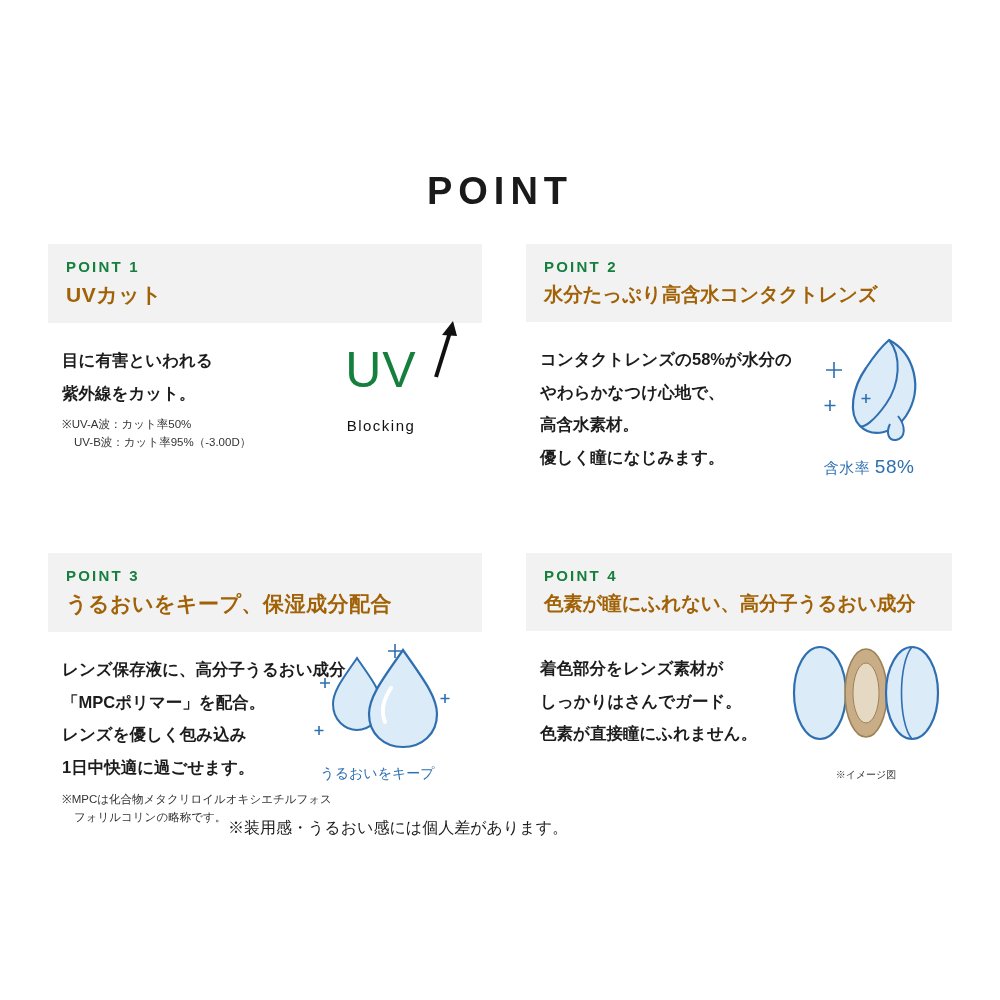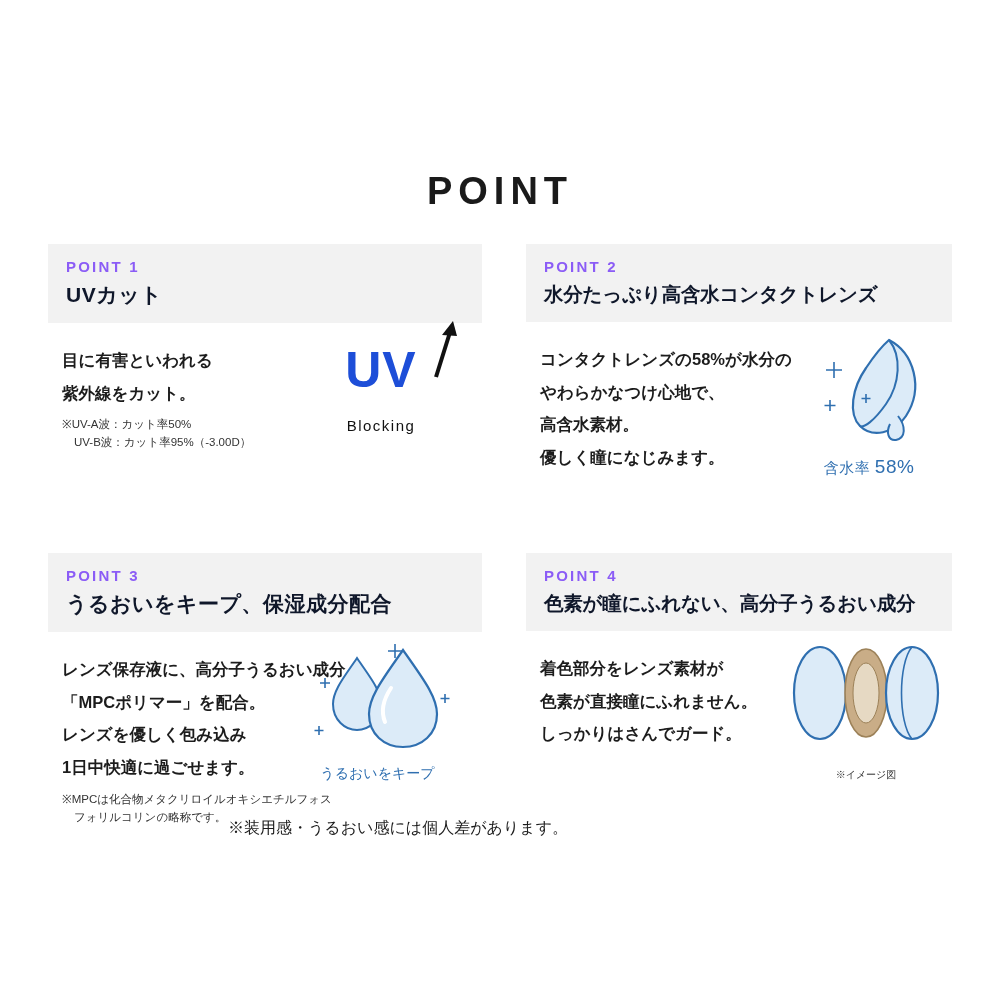--- a/index.html
+++ b/index.html
@@ -54,27 +54,27 @@
     background: #f2f2f2;
     padding: 14px 18px 14px 18px;
     box-sizing: border-box;
   }
   .cell-left .hdr { width: 434px; }
   .cell-right .hdr { width: 426px; }
   .pt-label {
     font-size: 15px;
     font-weight: bold;
     letter-spacing: 2.2px;
-    color: #8b5cf6;
+    color: #15803d;
     margin-bottom: 6px;
   }
   .pt-head {
     font-size: 21px;
     font-weight: bold;
-    color: #0f172a;
+    color: #a16207;
     letter-spacing: 0.5px;
   }
   .pt-head.small {
     font-size: 19.5px;
     letter-spacing: -0.2px;
   }
   .body {
     position: relative;
     padding: 24px 4px 0 14px;
     box-sizing: border-box;
@@ -98,23 +98,23 @@
   
   .uv-art {
     position: absolute;
     right: 26px;
     top: 22px;
     width: 150px;
     text-align: center;
   }
   .uv-word {
     font-size: 50px;
-    font-weight: bold;
+    font-weight: normal;
     letter-spacing: 1px;
-    color: #1d4ed8;
+    color: #15803d;
     line-height: 1;
     position: relative;
     display: inline-block;
   }
   .uv-arrow {
     position: absolute;
     left: 84px;
     top: -26px;
     width: 30px;
     height: 60px;
@@ -285,22 +285,22 @@
         </div>
       </div>
 
       <div class="cell cell-right">
         <div class="hdr">
           <div class="pt-label">POINT 4</div>
           <div class="pt-head small">色素が瞳にふれない、高分子うるおい成分</div>
         </div>
         <div class="body">
           <p>着色部分をレンズ素材が</p>
+          <p>しっかりはさんでガード。</p>
           <p>色素が直接瞳にふれません。</p>
-          <p>しっかりはさんでガード。</p>
 
           <div class="sandwich-art">
             <svg width="160" height="105" viewBox="0 0 160 105">
               <ellipse cx="34" cy="52" rx="26" ry="46" fill="#dcebf8" stroke="#2f6fb0" stroke-width="2.2"></ellipse>
               <ellipse cx="80" cy="52" rx="21" ry="44" fill="#c9ad87" stroke="#9c8158" stroke-width="1.6"></ellipse>
               <g stroke="#8d7category"></g>
               <ellipse cx="80" cy="52" rx="13" ry="30" fill="#e6d9c3" stroke="#9c8158" stroke-width="1"></ellipse>
               <ellipse cx="126" cy="52" rx="26" ry="46" fill="#dcebf8" stroke="#2f6fb0" stroke-width="2.2"></ellipse>
               <path d="M126 6 C112 22 112 82 126 98" fill="none" stroke="#2f6fb0" stroke-width="1.6"></path>
             </svg>

